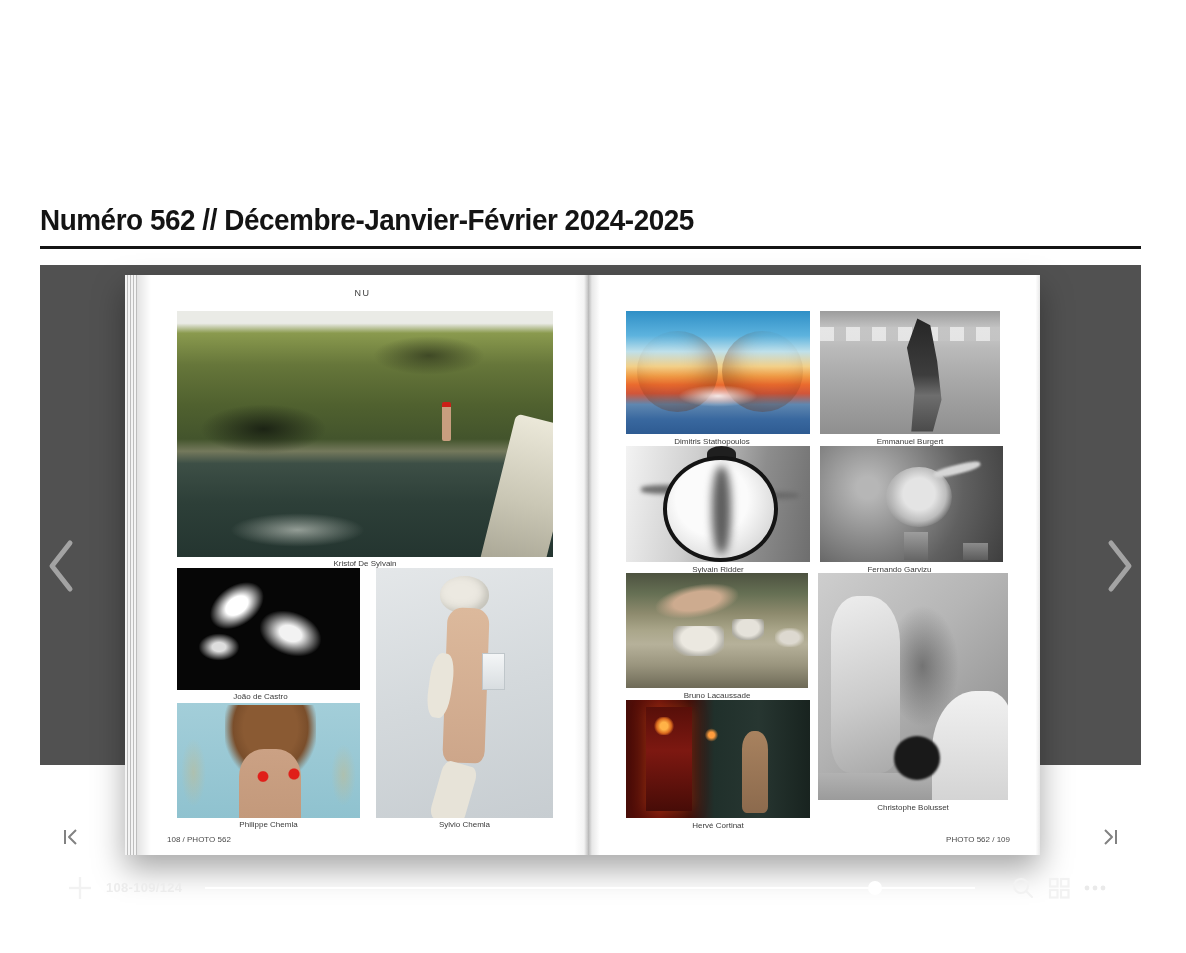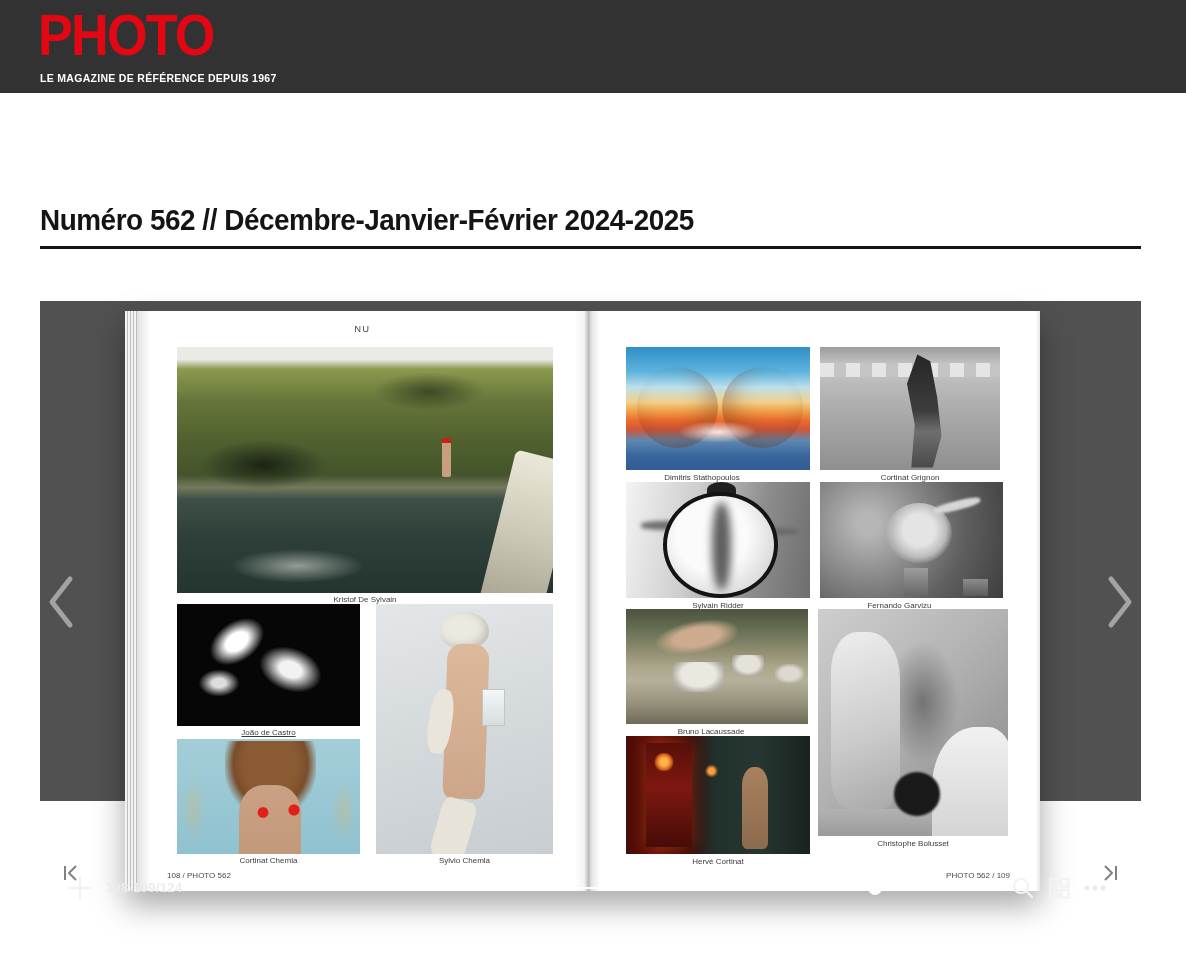--- a/index.html
+++ b/index.html
@@ -11,21 +11,21 @@
   .logo{position:absolute;left:38px;top:4px;font-size:58px;font-weight:800;color:var(--brand-red,#e30613);
         letter-spacing:-2px;transform:scaleX(.9);transform-origin:left center;line-height:62px;}
   .tagline{position:absolute;left:40px;top:72px;font-size:10.5px;font-weight:700;color:#fff;letter-spacing:.3px;}
 
   
   .issue-title{position:absolute;left:40px;top:203px;margin:0;font-size:30px;font-weight:800;color:#141414;
         letter-spacing:-.5px;transform:scaleX(.93);transform-origin:left center;white-space:nowrap;}
   .title-rule{position:absolute;left:40px;top:246px;width:1101px;height:3px;background:#141414;}
 
   
-  .viewer{position:absolute;left:40px;top:265px;width:1101px;height:500px;background:var(--viewer-bg,#515151);margin-top:36px;}
+  .viewer{position:absolute;left:40px;top:265px;width:1101px;height:500px;background:var(--viewer-bg,#515151);}
 
   
   .nav-btn{position:absolute;width:34px;height:56px;background:none;border:none;padding:0;cursor:pointer;}
   .nav-prev{left:4px;top:273px;}
   .nav-next{right:4px;top:273px;}
   
   .jump-btn{position:absolute;width:22px;height:20px;background:none;border:none;padding:0;cursor:pointer;}
   .jump-first{left:20px;top:562px;}
   .jump-last{right:20px;top:562px;}
 
@@ -132,24 +132,20 @@
   .tb-track{position:absolute;left:0;top:9px;width:100%;height:2px;background:rgba(255,255,255,.92);}
   .tb-thumb{position:absolute;top:3px;width:14px;height:14px;border-radius:50%;background:#fff;margin-left:-7px;}
   .tb-icon{position:absolute;top:874px;width:28px;height:28px;background:none;border:none;padding:0;cursor:pointer;}
   .tb-search{left:1009px;} .tb-grid{left:1045px;} .tb-more{left:1081px;}
 </style>
 </head>
 <body>
 
 <div class="stage">
 
-  <header class="hdr">
-    <div class="logo">PHOTO</div>
-    <div class="tagline">LE MAGAZINE DE RÉFÉRENCE DEPUIS 1967</div>
-  </header>
 
   <h1 class="issue-title">Numéro 562 // Décembre-Janvier-Février 2024-2025</h1>
   <div class="title-rule"></div>
 
   <div class="viewer">
 
     <button class="nav-btn nav-prev">
       <svg width="34" height="56" viewBox="0 0 34 56">
         <polyline points="26,5 8,28 26,51" fill="none" stroke="#a3a3a3" stroke-width="5" stroke-linecap="round" stroke-linejoin="round"></polyline>
       </svg>
@@ -186,58 +182,58 @@
           <i class="refl"></i>
           <i class="fig"></i>
         </figure>
         <div class="cap" style="left:40px;top:284px;width:376px;">Kristof De Sylvain</div>
 
         <figure class="ph p-dark">
           <i class="s1"></i>
           <i class="s2"></i>
           <i class="s3"></i>
         </figure>
-        <div class="cap" style="left:40px;top:417px;width:183px;text-decoration:underline;">João de Castro</div>
+        <div class="cap" style="left:32px;top:417px;width:183px;">João de Castro</div>
 
         <figure class="ph p-bandage">
           <i class="head"></i>
           <i class="body"></i>
           <i class="arm"></i>
           <i class="glass"></i>
           <i class="leg"></i>
         </figure>
         <div class="cap" style="left:239px;top:545px;width:177px;">Sylvio Chemla</div>
 
         <figure class="ph p-poppies">
           <i class="gr1"></i>
           <i class="gr2"></i>
           <i class="hair"></i>
           <i class="torso"></i>
           <i class="pp1"></i>
           <i class="pp2"></i>
         </figure>
-        <div class="cap" style="left:40px;top:545px;width:183px;">Cortinat Chemla</div>
+        <div class="cap" style="left:40px;top:545px;width:183px;">Philippe Chemla</div>
 
         <div class="pfoot fl">108 / PHOTO 562</div>
       </div>
 
       <div class="page rightp">
 
         <figure class="ph p-sunset">
           <i class="b1"></i>
           <i class="b2"></i>
           <i class="cl"></i>
         </figure>
-        <div class="cap" style="left:22px;top:162px;width:184px;">Dimitris Stathopoulos</div>
+        <div class="cap" style="left:32px;top:162px;width:184px;">Dimitris Stathopoulos</div>
 
         <figure class="ph p-beach">
           <i class="wave"></i>
           <i class="fig"></i>
         </figure>
-        <div class="cap" style="left:232px;top:162px;width:180px;">Cortinat Grignon</div>
+        <div class="cap" style="left:232px;top:162px;width:180px;">Emmanuel Burgert</div>
 
         <figure class="ph p-circle">
           <i class="hairtop"></i>
           <i class="armL"></i>
           <i class="armR"></i>
           <i class="ring">
               <i class="sil"></i>
             </i>
         </figure>
         <div class="cap" style="left:38px;top:290px;width:184px;">Sylvain Ridder</div>
@@ -249,21 +245,21 @@
           <i class="stump2"></i>
         </figure>
         <div class="cap" style="left:220px;top:290px;width:183px;">Fernando Garvizu</div>
 
         <figure class="ph p-picnic">
           <i class="body"></i>
           <i class="tur1"></i>
           <i class="tur2"></i>
           <i class="tur3"></i>
         </figure>
-        <div class="cap" style="left:32px;top:416px;width:182px;">Bruno Lacaussade</div>
+        <div class="cap" style="left:38px;top:416px;width:182px;">Bruno Lacaussade</div>
 
         <figure class="ph p-torso">
           <i class="shad"></i>
           <i class="bed"></i>
           <i class="mann"></i>
           <i class="back"></i>
           <i class="head"></i>
         </figure>
         <div class="cap" style="left:230px;top:528px;width:190px;">Christophe Bolusset</div>
 

